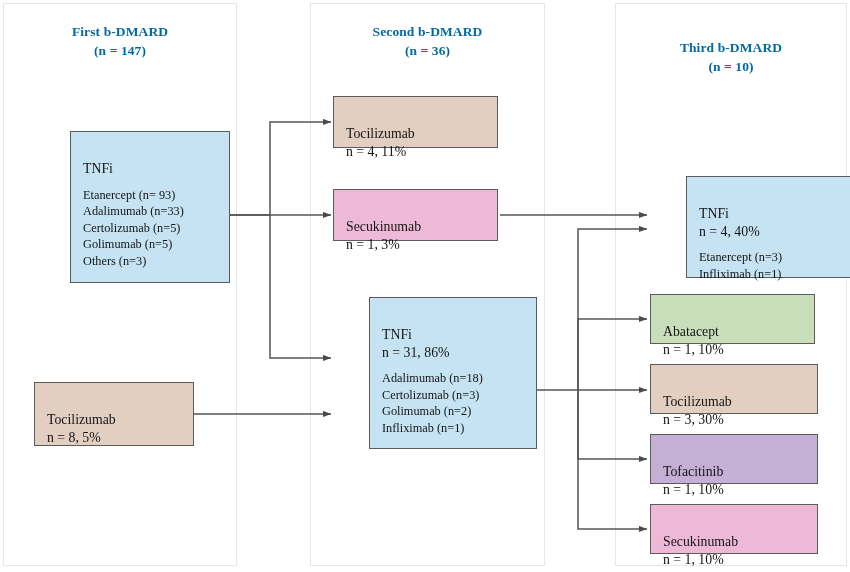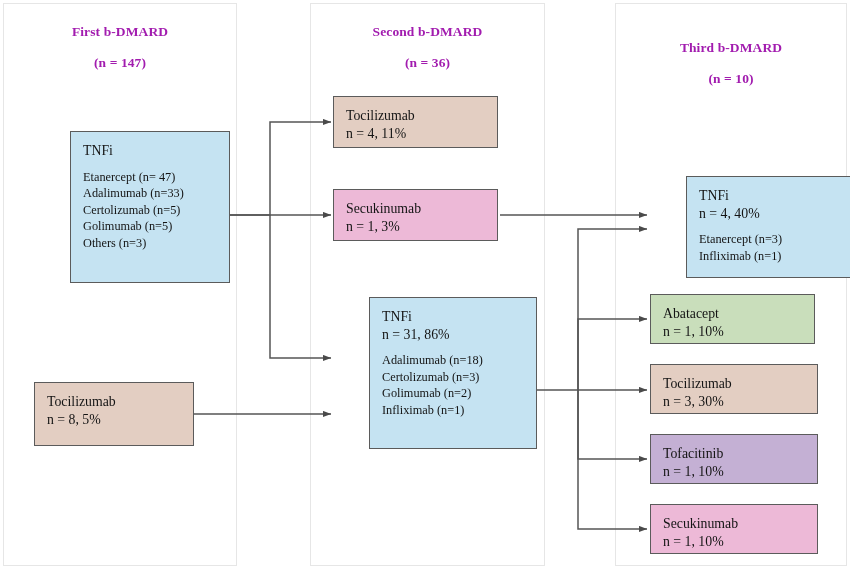--- a/index.html
+++ b/index.html
@@ -25,34 +25,34 @@
   #panel-2{left:310px;width:235px;}
   #panel-3{left:615px;width:232px;}
 
   
   .col-head{
     position:absolute;
     text-align:center;
     font-weight:bold;
     font-size:13.5px;
     line-height:19px;
-    color:#a21caf;
+    color:#0369a1;
     letter-spacing:.1px;
   }
-  .col-head .l2{display:block;margin-top:12px;}
+  .col-head .l2{display:block;}
 
   
   #links{position:absolute;left:0;top:0;width:850px;height:572px;}
 
   
   .node{
     position:absolute;
     box-sizing:border-box;
     border:1.6px solid #5b5b5b;
-    padding:10px 0 10px 12px;
+    padding:28px 0 10px 12px;
     color:#141414;
     font-size:13px;
     line-height:17.5px;
   }
   .node .title{display:block;font-size:13.8px;}
   .node .count{display:block;font-size:13.8px;}
   .node .sub{display:block;font-size:12.3px;line-height:16.6px;}
   .node .spacer{display:block;height:9px;}
 
   .fill-blue{background:#c5e3f2;margin-left:36px;}
@@ -103,21 +103,21 @@
       <path d="M578,390 L578,319 L647,319"></path>
       <path d="M578,390 L647,390"></path>
       <path d="M578,390 L578,459 L647,459"></path>
       <path d="M578,390 L578,529 L647,529"></path>
     </g>
   </svg>
 
   <div class="node fill-blue" id="node-n1-tnfi" style="left:34px;top:131px;width:160px;height:152px;">
     <span class="title">TNFi</span>
     <span class="spacer"></span>
-    <span class="sub">Etanercept (n= 47)</span>
+    <span class="sub">Etanercept (n= 93)</span>
     <span class="sub">Adalimumab (n=33)</span>
     <span class="sub">Certolizumab (n=5)</span>
     <span class="sub">Golimumab (n=5)</span>
     <span class="sub">Others (n=3)</span>
   </div>
 
   <div class="node fill-tan" id="node-n1-tocilizumab" style="left:34px;top:382px;width:160px;height:64px;">
     <span class="title">Tocilizumab</span>
     <span class="count">n = 8, 5%</span>
   </div>

